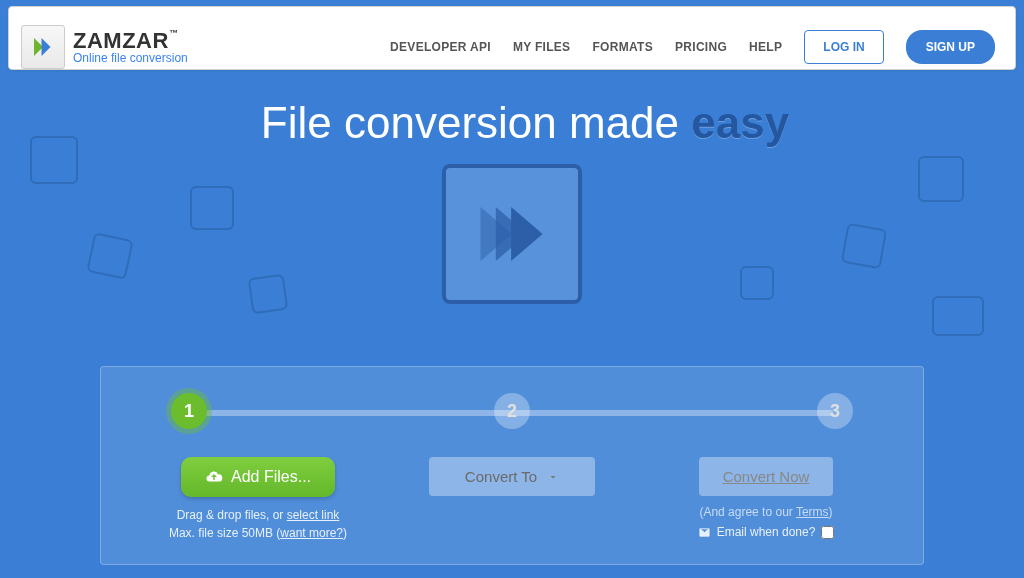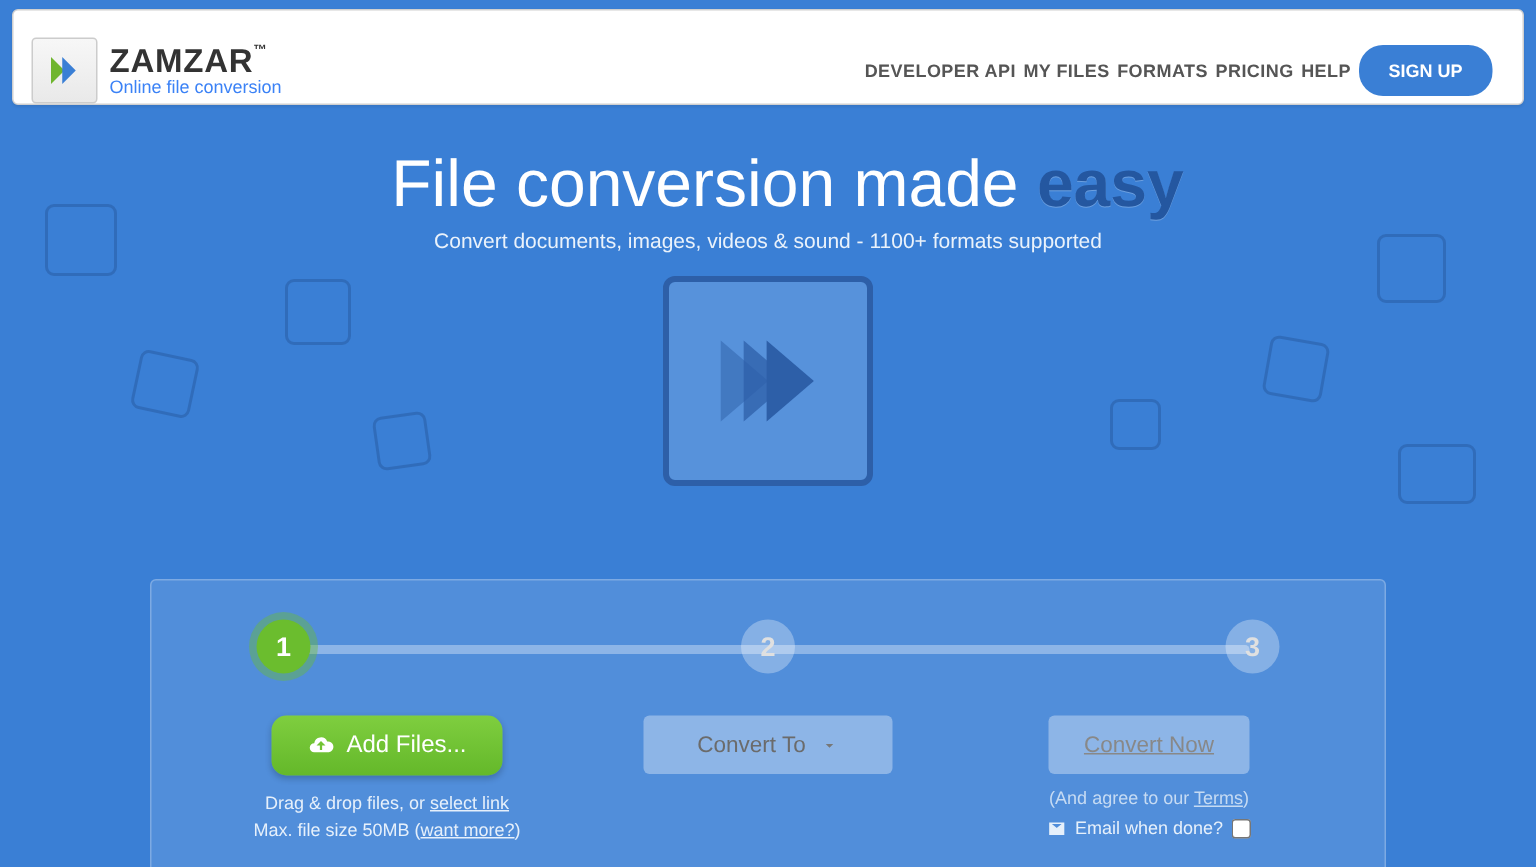--- a/index.html
+++ b/index.html
@@ -7,21 +7,21 @@
 
 .header { background: #fff; height: 64px; display: flex; align-items: center; padding: 17px 20px 0 12px; border: 1px solid #d0d0d0; border-radius: 4px; margin: 6px 8px; box-shadow: 0 1px 2px rgba(0,0,0,0.08); }
 .logo-box { display: flex; align-items: center; gap: 8px; }
 .logo-icon { width: 44px; height: 44px; background: linear-gradient(#f7f7f7,#e9e9e9); border: 1px solid #ccc; border-radius: 3px; display: flex; align-items: center; justify-content: center; }
 .logo-icon svg { width: 30px; height: 30px; }
 .logo-text { display: flex; flex-direction: column; line-height: 1.05; }
 .logo-name { font-size: 22px; font-weight: 700; color: #333; letter-spacing: 0.5px; }
 .logo-name sup { font-size: 9px; vertical-align: top; }
 .logo-tag { font-size: 12px; color: #3b82f6; }
 
-.nav { margin-left: auto; display: flex; align-items: center; gap: 5px; }
+.nav { margin-left: auto; display: flex; align-items: center; gap: 22px; }
 .nav a { font-size: 12px; font-weight: 600; color: #555; text-decoration: none; letter-spacing: 0.3px; }
 .btn-outline { border: 1px solid #3a7fd5; color: #3a7fd5; padding: 9px 18px; border-radius: 4px; font-size: 12px; font-weight: 600; cursor: pointer; background: #fff; }
 .btn-solid { background: #3a7fd5; color: #fff; padding: 10px 20px; border-radius: 16px; font-size: 12px; font-weight: 600; cursor: pointer; border: none; }
 
 .hero { text-align: center; padding: 22px 0 12px; position: relative; }
 .hero h1 { font-size: 44px; font-weight: 400; color: #fff; margin-left: 26px; }
 .hero h1 .easy { font-weight: 700; color: #2457a0; text-shadow: 0 1px 0 rgba(255,255,255,0.25); }
 .hero p { color: #eaf2fb; font-size: 14px; margin-top: 4px; }
 
 .center-icon { width: 140px; height: 140px; margin: 16px auto 0; background: rgba(255,255,255,0.15); border: 4px solid #2d5fa8; border-radius: 8px; display: flex; align-items: center; justify-content: center; }
@@ -65,37 +65,37 @@
       <div class="logo-name"><span>ZAMZAR</span><sup>™</sup></div>
       <div class="logo-tag">Online file conversion</div>
     </div>
   </div>
   <nav class="nav">
     <a>DEVELOPER API</a>
     <a>MY FILES</a>
     <a>FORMATS</a>
     <a>PRICING</a>
     <a>HELP</a>
+    <button class="btn-outline">LOG IN</button>
     <button class="btn-solid">SIGN UP</button>
   </nav>
 </div>
 
 <div class="hero">
   <div class="bg-doodles">
     <div class="doodle" style="top:60px;left:30px;width:48px;height:48px"></div>
     <div class="doodle" style="top:160px;left:90px;width:40px;height:40px;transform:rotate(12deg)"></div>
     <div class="doodle" style="top:110px;left:190px;width:44px;height:44px"></div>
     <div class="doodle" style="top:200px;left:250px;width:36px;height:36px;transform:rotate(-8deg)"></div>
     <div class="doodle" style="top:80px;right:60px;width:46px;height:46px"></div>
     <div class="doodle" style="top:150px;right:140px;width:40px;height:40px;transform:rotate(10deg)"></div>
     <div class="doodle" style="top:220px;right:40px;width:52px;height:40px"></div>
     <div class="doodle" style="top:190px;right:250px;width:34px;height:34px"></div>
   </div>
   <h1><span>File conversion made </span><span class="easy">easy</span></h1>
-  <p>Convert documents, images, videos &amp; sound - 1100+ formats supported</p>
   <div class="center-icon">
     <svg viewBox="0 0 100 100">
         <path d="M15 20 L50 50 L15 80 Z" fill="#2d5fa8" opacity="0.5"></path>
         <path d="M32 20 L67 50 L32 80 Z" fill="#2d5fa8" opacity="0.75"></path>
         <path d="M49 20 L84 50 L49 80 Z" fill="#2d5fa8"></path>
       </svg>
   </div>
 </div>
 
 <div class="panel">

